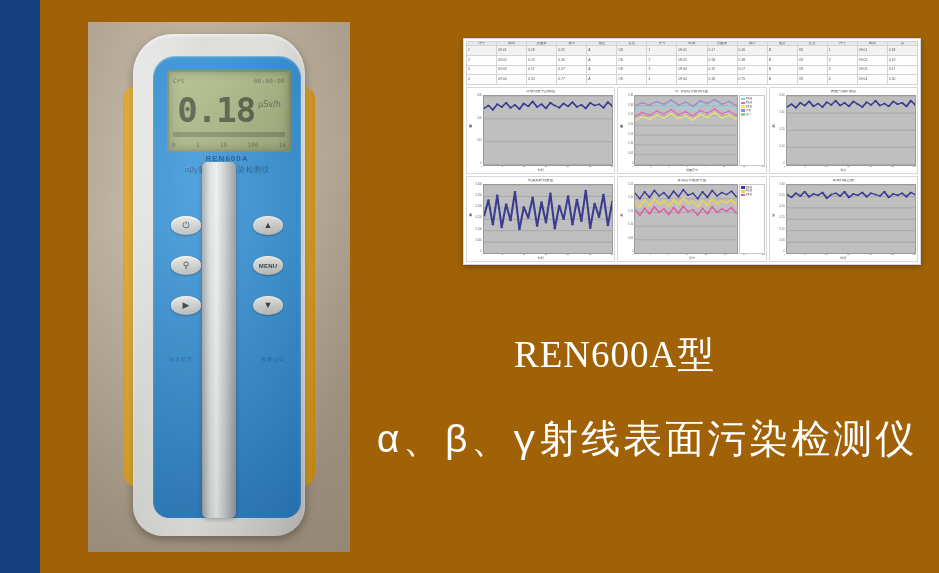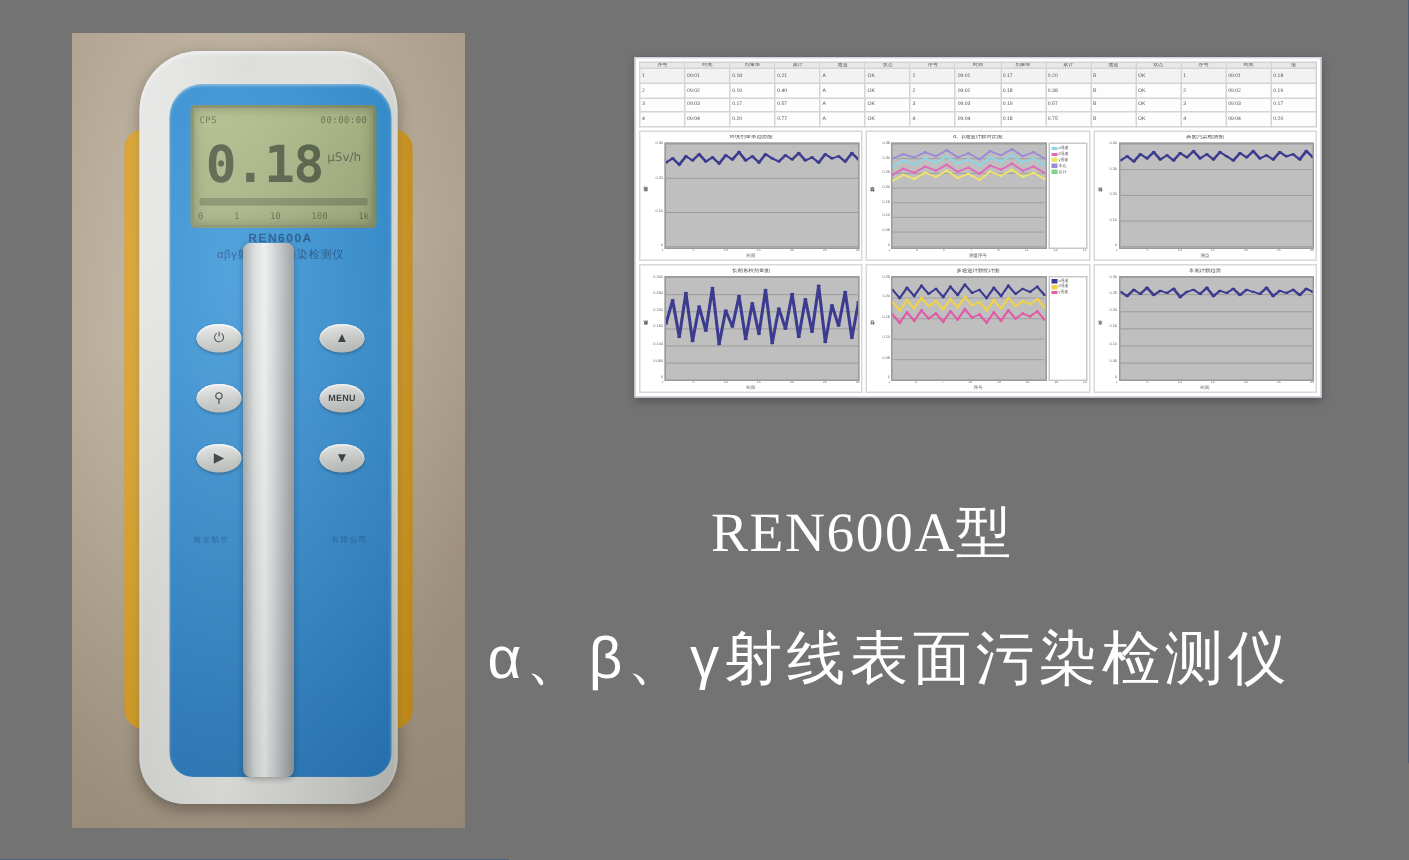--- a/index.html
+++ b/index.html
@@ -2,21 +2,21 @@
 <html><head>
 <meta charset="utf-8">
 <style>
   html,body{margin:0;padding:0;}
   body{
     width:939px;height:573px;overflow:hidden;
     background:#153f7e;
     font-family:"Liberation Sans",sans-serif;
     position:relative;
   }
-  .page{position:absolute;inset:0;background:#737373;}
+  .page{position:absolute;inset:0;background:#a16207;margin-left:40px;}
 
   
   .photo{
     position:absolute;left:48px;top:22px;width:262px;height:530px;
     background:linear-gradient(160deg,#bdae99 0%,#c3b59f 35%,#b5a590 70%,#a99a86 100%);
     overflow:hidden;
   }
   .photo:after{
     content:"";position:absolute;inset:0;
     background:radial-gradient(ellipse at 40% 30%,rgba(255,255,255,.18),rgba(0,0,0,.12) 80%);
@@ -189,22 +189,22 @@
     text-align:center;font-size:3px;color:#555;line-height:1;
   }
 
   
   .title1{
     position:absolute;left:474px;top:330px;
     color:#ffffff;font-family:"Liberation Serif","DejaVu Serif",serif;
     font-size:37px;letter-spacing:1px;white-space:nowrap;
   }
   .title2{
-    position:absolute;left:325px;top:412px;
-    color:#ffffff;font-family:Liberation Sans, sans-serif;
+    position:absolute;left:336px;top:412px;
+    color:#ffffff;font-family:Liberation Mono, monospace;
     font-size:39px;letter-spacing:3px;white-space:nowrap;text-align:right;
   }
 </style>
 </head>
 <body>
 
 <div class="page">
 
   <div class="photo">
     <div class="device">

